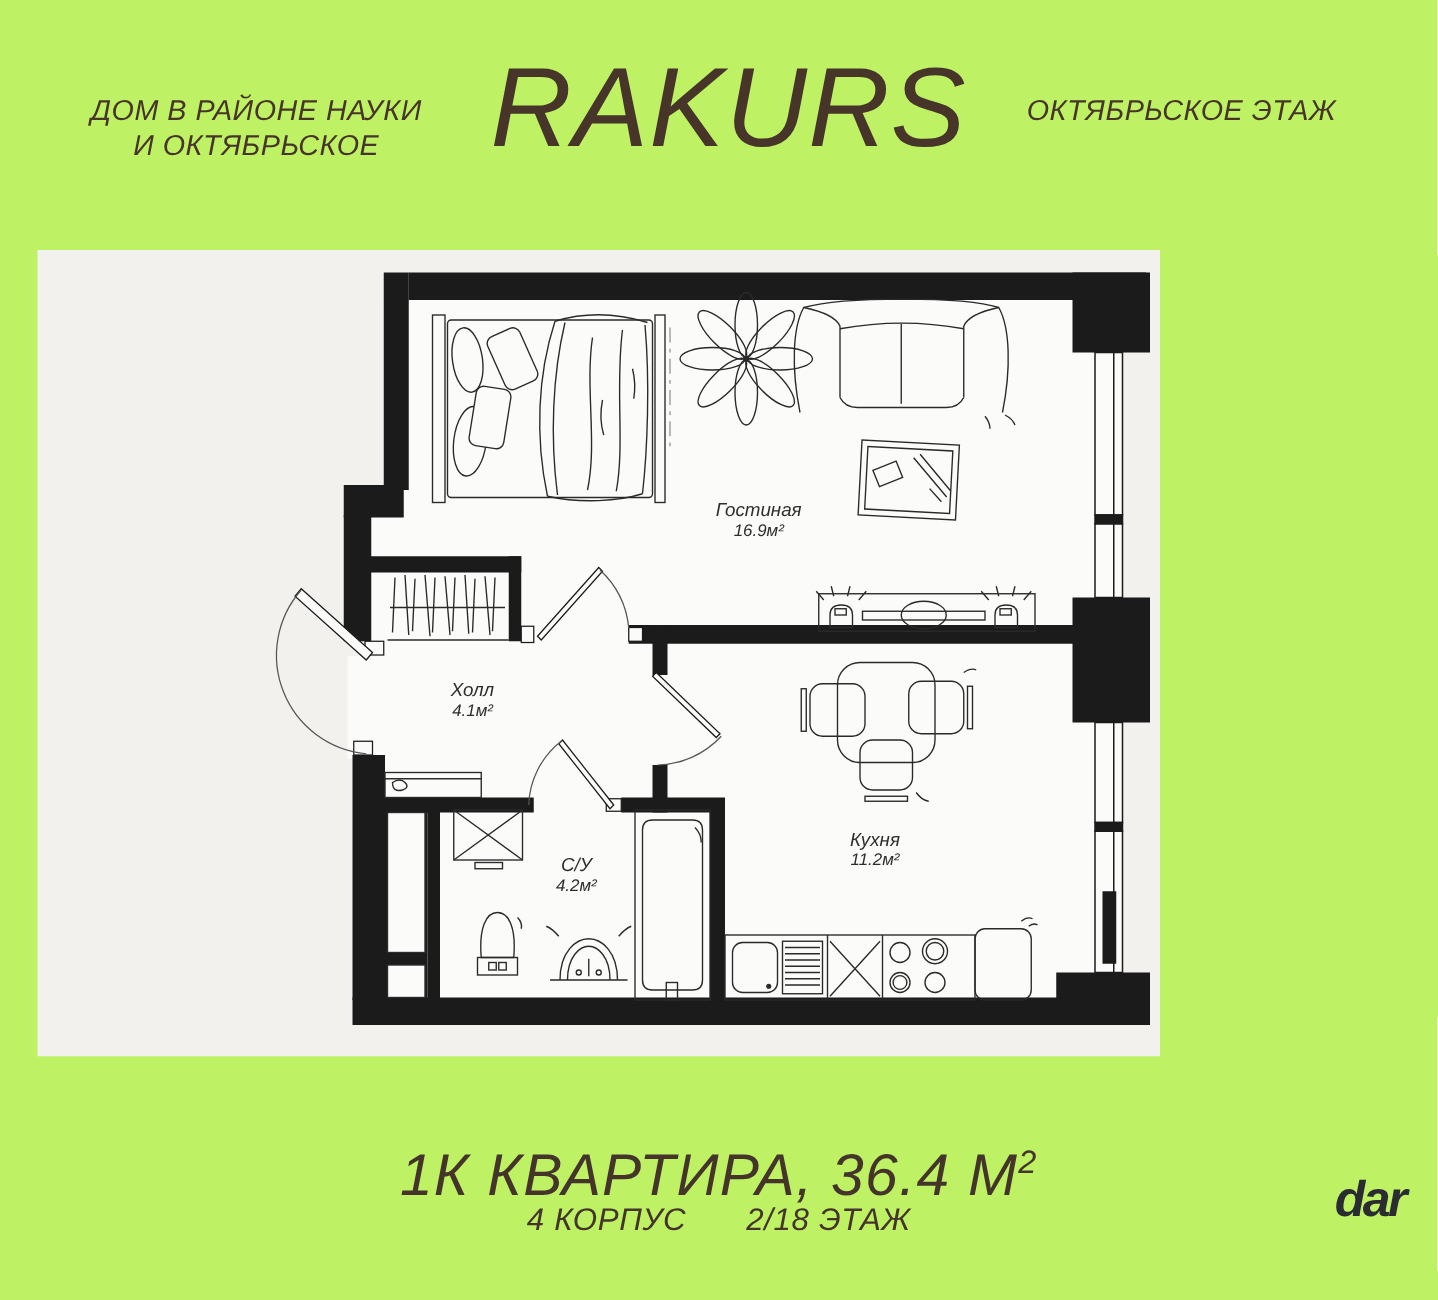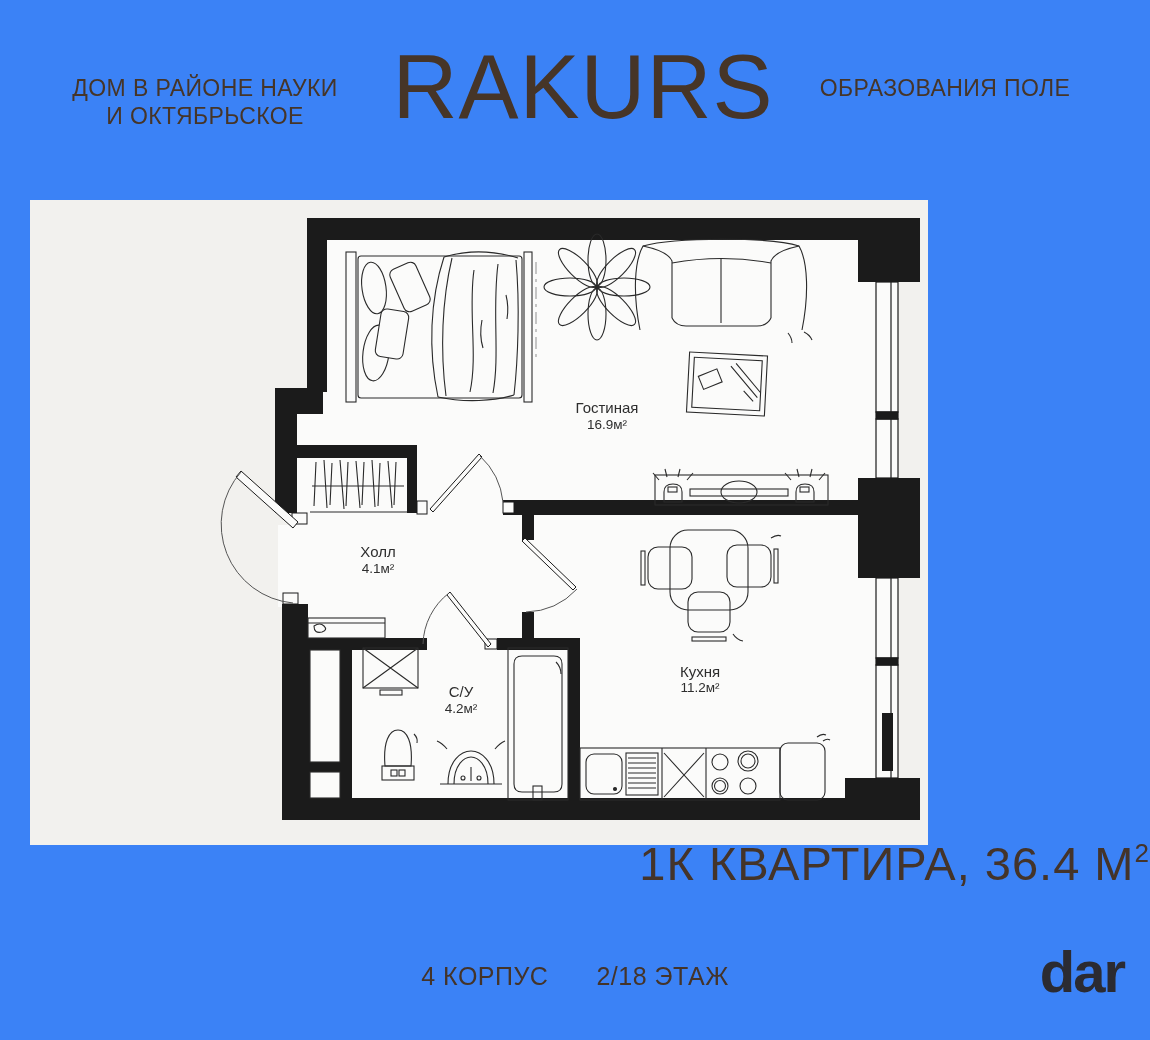--- a/index.html
+++ b/index.html
@@ -1,47 +1,47 @@
 <!DOCTYPE html>
 <html><head>
 <meta charset="utf-8">
 <style>
   html,body{margin:0;padding:0;background:#ffffff;}
-  .page{position:relative;width:1150px;height:1040px;background:#3b82f6;overflow:hidden;
-        font-family:"Liberation Sans",sans-serif;color:#463528;}
+  .page{position:relative;width:1150px;height:1040px;background:#bef264;overflow:hidden;
+        font-family:"Liberation Sans",sans-serif;color:#463528;font-style:italic;}
   .tagline{position:absolute;left:55px;top:74px;width:300px;text-align:center;
            font-size:23px;line-height:28px;font-weight:500;letter-spacing:.4px;color:#463528;}
   .logo{position:absolute;left:0;right:0;top:42px;text-align:center;
         font-size:90px;line-height:1;font-weight:500;letter-spacing:1px;color:#463528;margin-left:16px;}
   .metro{position:absolute;left:795px;top:74px;width:300px;text-align:center;
          font-size:23px;line-height:28px;font-weight:500;letter-spacing:.4px;color:#463528;}
   .panel{position:absolute;left:30px;top:200px;width:898px;height:645px;background:#f2f1ee;}
-  .apt-title{position:absolute;left:0;right:0;top:836px;text-align:right;
+  .apt-title{position:absolute;left:0;right:0;top:912px;text-align:center;
              font-size:47px;font-weight:500;letter-spacing:1px;color:#44342a;}
   .apt-title sup{font-size:26px;vertical-align:18px;}
   .apt-sub{position:absolute;left:0;right:0;top:962px;display:flex;justify-content:center;gap:48px;
            font-size:25px;font-weight:500;letter-spacing:.5px;color:#44342a;}
-  .dar{position:absolute;right:26px;top:938px;font-size:58px;font-weight:700;
+  .dar{position:absolute;right:26px;top:938px;font-size:40px;font-weight:700;
        letter-spacing:-2px;color:#2b2b32;}
   svg text{font-family:"Liberation Sans",sans-serif;}
 </style>
 </head>
 <body>
 
 <div class="page">
 
   <div class="tagline">
     <div>ДОМ В РАЙОНЕ НАУКИ</div>
     <div>И ОКТЯБРЬСКОЕ</div>
   </div>
 
   <div class="logo">RAKURS</div>
 
   <div class="metro">
-    <div>ОБРАЗОВАНИЯ ПОЛЕ</div>
+    <div>ОКТЯБРЬСКОЕ ЭТАЖ</div>
   </div>
 
   <div class="panel">
     <svg width="1090" height="645" viewBox="0 0 1090 645">
 
       <g fill="#fbfbfa">
         <rect x="277" y="40" width="569" height="558"></rect>
         <rect x="267" y="258" width="225" height="180"></rect>
         <rect x="248" y="325" width="22" height="82"></rect>
         <rect x="267" y="212" width="12" height="35"></rect>

